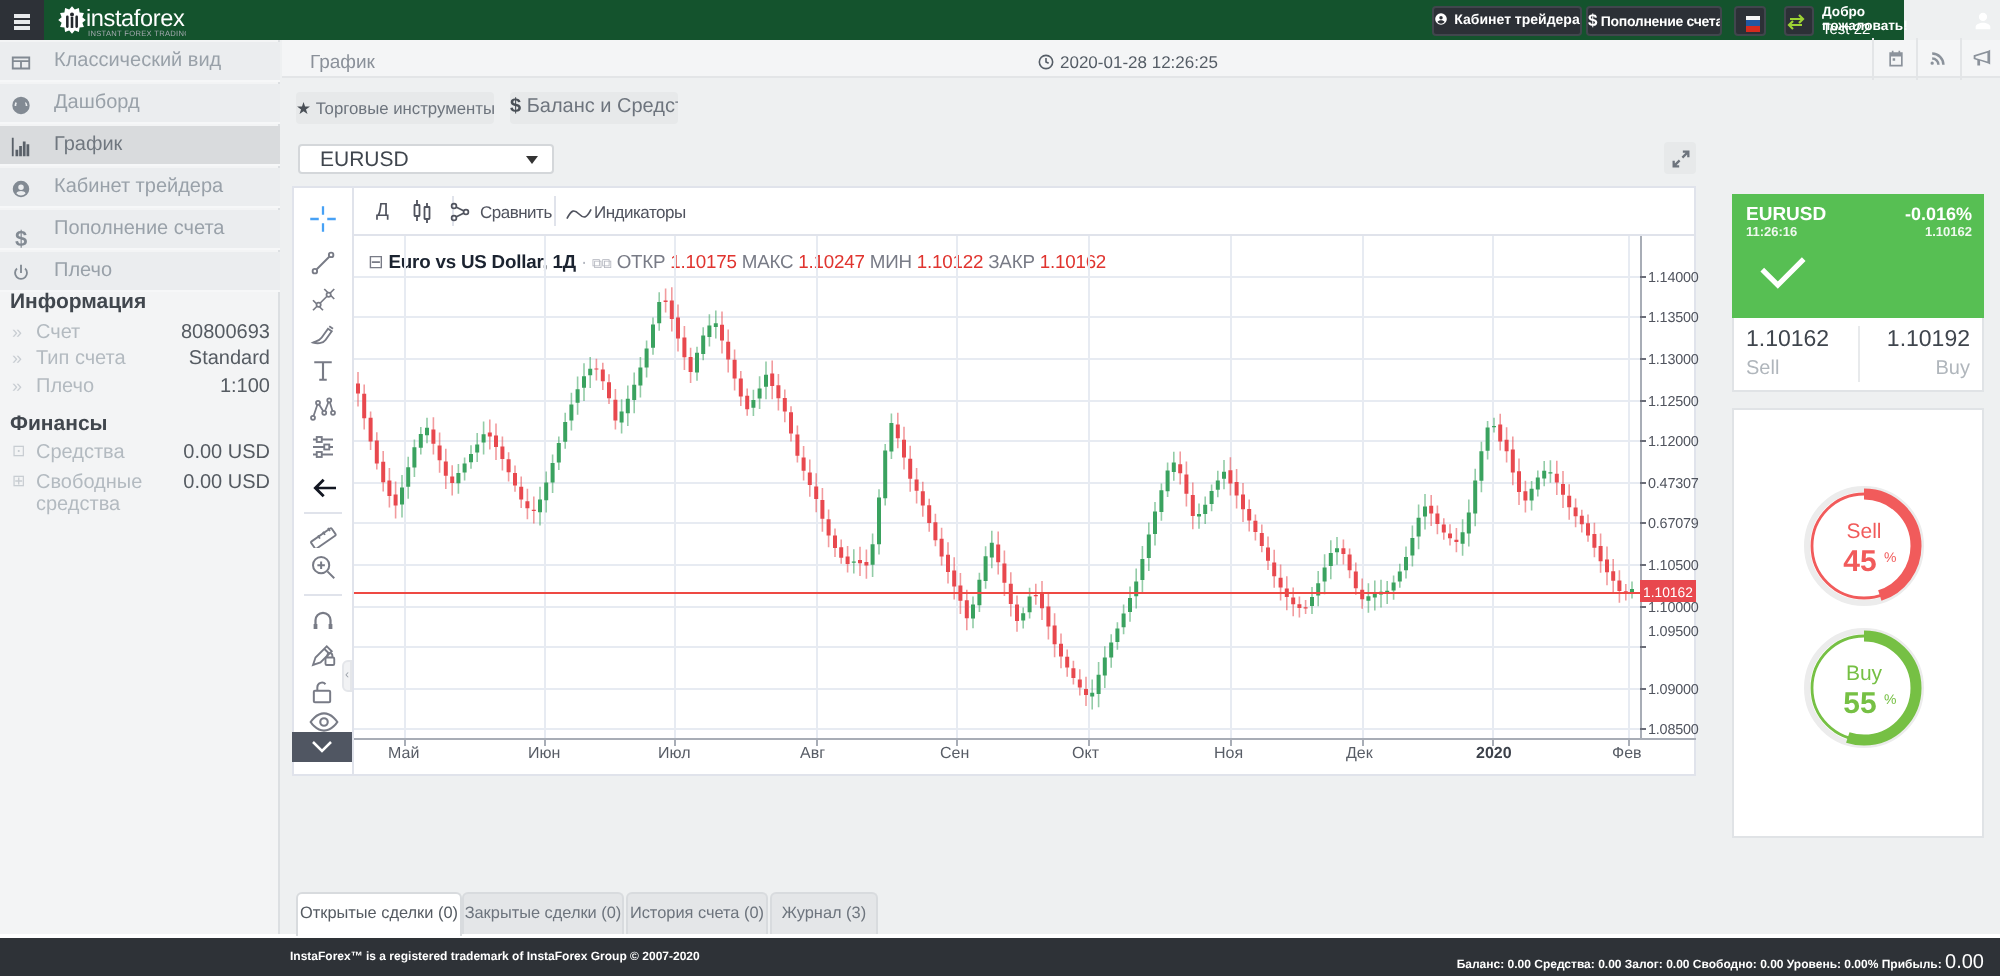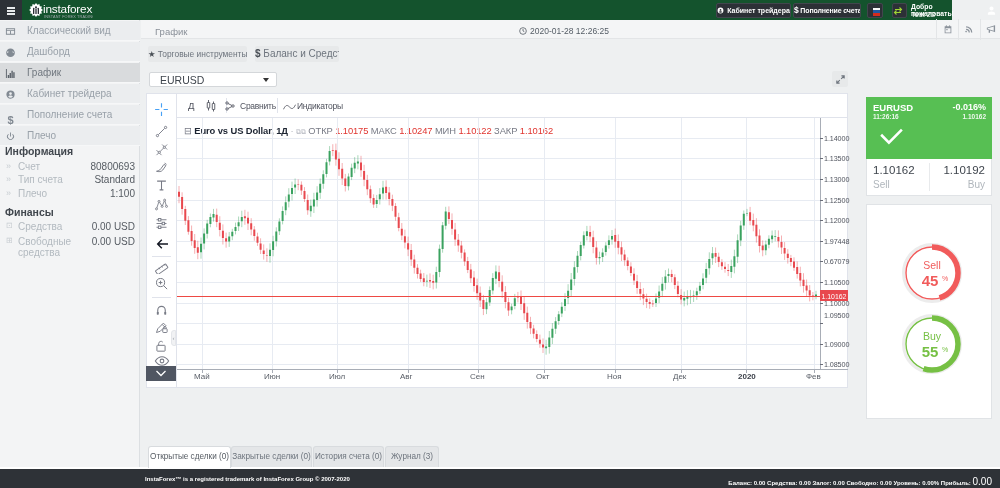--- a/index.html
+++ b/index.html
@@ -283,21 +283,21 @@
 <path d="M202.5 370v3M272.5 370v3M337.5 370v3M408.5 370v3M478.5 370v3M544.5 370v3M615.5 370v3M681.5 370v3M746.5 370v3M814.5 370v3" stroke="#a8adb6" stroke-width="1" fill="none"></path>
 <path d="M820 138.5h3M820 158.5h3M820 179.5h3M820 200.5h3M820 220.5h3M820 241.5h3M820 261.5h3M820 282.5h3M820 303.5h3M820 323.5h3M820 344.5h3M820 364.5h3" stroke="#6a6d78" stroke-width="1" fill="none"></path>
 <rect x="820" y="290" width="28" height="11" fill="#e8484e"></rect>
 <text x="821.5" y="298.7" font-size="6.9" fill="#fff" font-family="Liberation Sans">1.10162</text>
 </svg>
 <div class="plab" style="top:133.8px">1.14000</div>
 <div class="plab" style="top:154.4px">1.13500</div>
 <div class="plab" style="top:175.0px">1.13000</div>
 <div class="plab" style="top:195.6px">1.12500</div>
 <div class="plab" style="top:216.2px">1.12000</div>
-<div class="plab" style="top:236.8px">1.97448</div>
+<div class="plab" style="top:236.8px">0.47307</div>
 <div class="plab" style="top:257.4px">0.67079</div>
 <div class="plab" style="top:278.0px">1.10500</div>
 <div class="plab" style="top:298.6px">1.10000</div>
 <div class="plab" style="top:311px">1.09500</div>
 <div class="plab" style="top:339.8px">1.09000</div>
 <div class="plab" style="top:360.4px">1.08500</div>
 <div class="mlab" style="left:194px">Май</div>
 <div class="mlab" style="left:264px">Июн</div>
 <div class="mlab" style="left:329px">Июл</div>
 <div class="mlab" style="left:400px">Авг</div>

